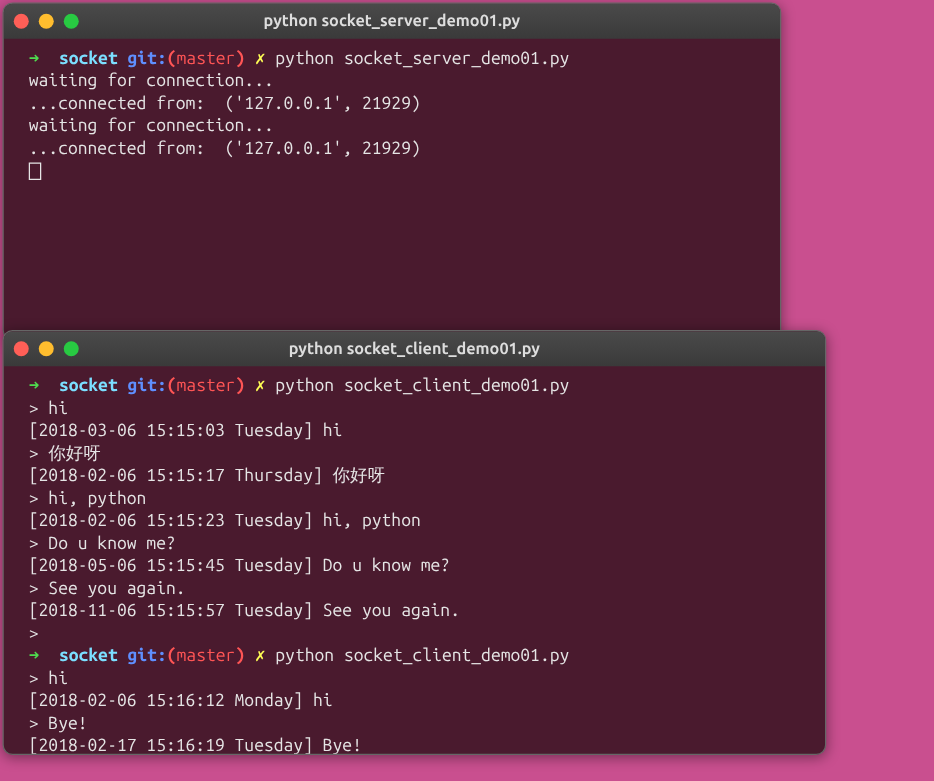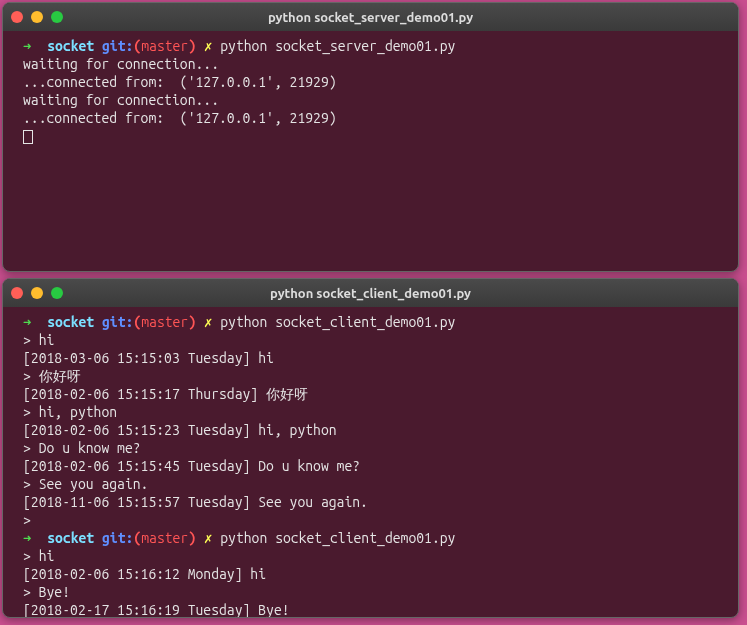--- a/index.html
+++ b/index.html
@@ -11,22 +11,22 @@
       overflow: hidden;
     }
     .window {
       position: absolute;
       background: #4a1a2e;
       border-radius: 8px;
       border: 1px solid #666;
       box-shadow: 0 2px 10px rgba(0,0,0,0.4);
       overflow: hidden;
     }
-    .window-1 { top: 2px; left: 2px; width: 737px; height: 270px; }
-    .window-2 { top: 278px; left: 2px; width: 737px; height: 340px; }
+    .window-1 { top: 2px; left: 2px; width: 623px; height: 270px; }
+    .window-2 { top: 264px; left: 2px; width: 659px; height: 340px; }
     .titlebar {
       height: 28px;
       background: linear-gradient(to bottom, #4a4a4a, #3a3a3a);
       display: flex;
       align-items: center;
       padding: 0 8px;
       position: relative;
     }
     .traffic-lights { display: flex; gap: 8px; z-index: 1; }
     .light {
@@ -97,21 +97,21 @@
     <div class="title">python socket_client_demo01.py</div>
   </div>
   <div class="terminal"><span class="arrow">➜</span>  <span class="dir">socket</span> <span class="git-label">git:</span><span class="branch-paren">(</span><span class="branch-name">master</span><span class="branch-paren">)</span> <span class="x-mark">✗</span> <span class="cmd">python socket_client_demo01.py</span>
 <span class="out">&gt; hi</span>
 <span class="out">[2018-03-06 15:15:03 Tuesday] hi</span>
 <span class="out">&gt; 你好呀</span>
 <span class="out">[2018-02-06 15:15:17 Thursday] 你好呀</span>
 <span class="out">&gt; hi, python</span>
 <span class="out">[2018-02-06 15:15:23 Tuesday] hi, python</span>
 <span class="out">&gt; Do u know me?</span>
-<span class="out">[2018-02-06 15:15:45 Tuesday] Do u know me?</span>
+<span class="out">[2018-05-06 15:15:45 Tuesday] Do u know me?</span>
 <span class="out">&gt; See you again.</span>
 <span class="out">[2018-11-06 15:15:57 Tuesday] See you again.</span>
 <span class="out">&gt; </span>
 <span class="arrow">➜</span>  <span class="dir">socket</span> <span class="git-label">git:</span><span class="branch-paren">(</span><span class="branch-name">master</span><span class="branch-paren">)</span> <span class="x-mark">✗</span> <span class="cmd">python socket_client_demo01.py</span>
 <span class="out">&gt; hi</span>
 <span class="out">[2018-02-06 15:16:12 Monday] hi</span>
 <span class="out">&gt; Bye!</span>
 <span class="out">[2018-02-17 15:16:19 Tuesday] Bye!</span>
 </div>
 </div>

